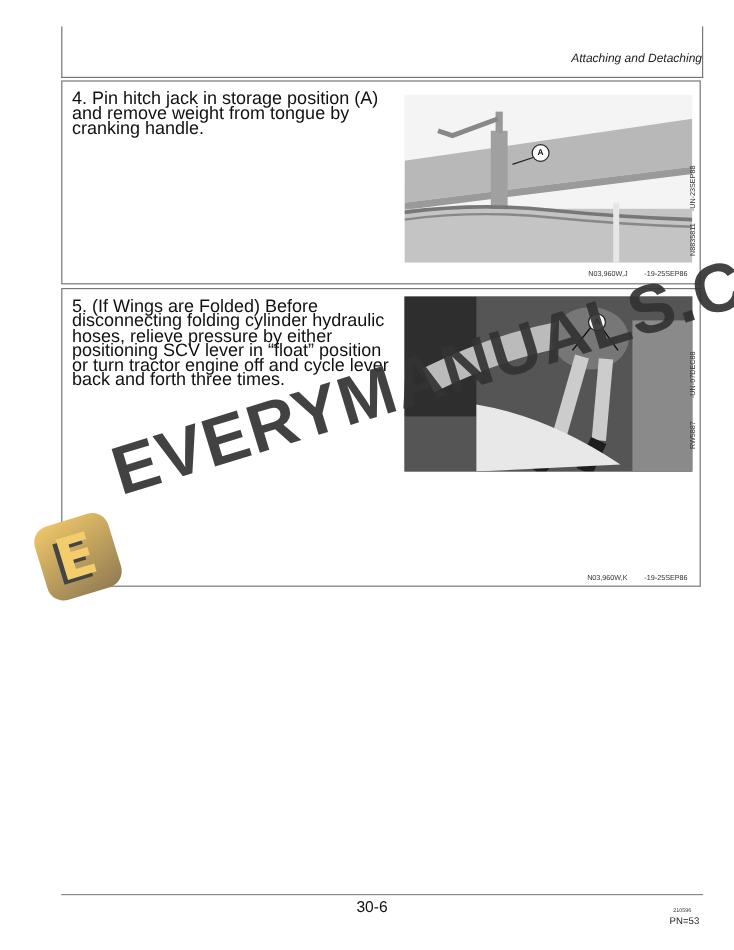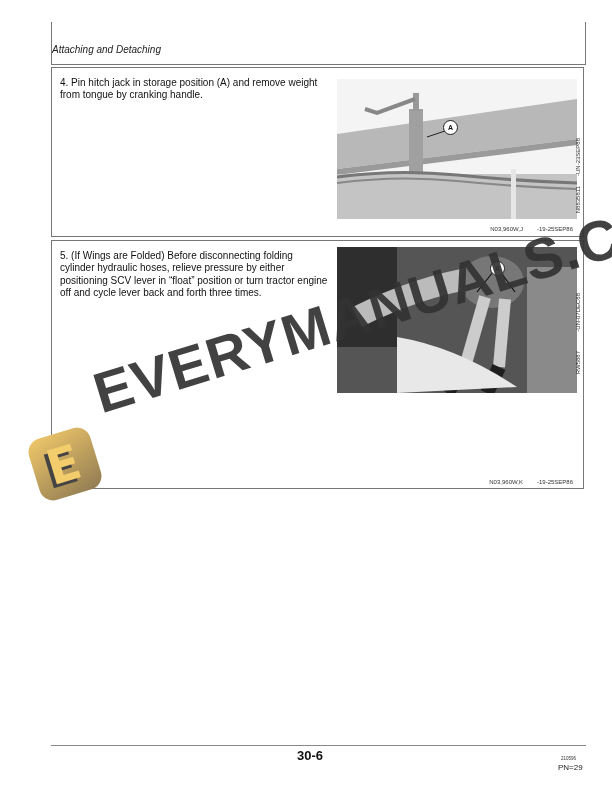--- a/index.html
+++ b/index.html
@@ -1,43 +1,43 @@
 <!DOCTYPE html>
 <html><head>
   <meta charset="utf-8">
   <style>
     html, body { margin: 0; padding: 0; background: #ffffff; }
     body { width: 612px; height: 792px; position: relative; overflow: hidden;
            font-family: "Liberation Sans", sans-serif; color: #111; }
     .header-box { position: absolute; left: 51px; top: 22px; width: 533px; height: 42px;
                   border-left: 1px solid #777; border-right: 1px solid #777; border-bottom: 1px solid #777; }
-    .header-title { position: absolute; left: 0; right: 0; top: 22px; text-align: left;
+    .header-title { position: absolute; left: 0; right: 0; top: 22px; text-align: right;
                     font-style: italic; font-size: 10px; color: #222; }
     .section { position: absolute; left: 51px; width: 533px; border: 1px solid #777; box-sizing: border-box; }
     .sec1 { top: 67px; height: 170px; }
     .sec2 { top: 240px; height: 249px; }
-    .steps { position: absolute; left: 8px; top: 9px; width: 270px; font-size: 10px; line-height: 12.3px; }
+    .steps { position: absolute; left: 8px; top: 9px; width: 270px; font-size: 15px; line-height: 12.3px; }
     .steps p { margin: 0 0 11px 0; }
     .photo { position: absolute; border: none; overflow: hidden; }
     .sec1 .photo { left: 285px; top: 11px; width: 240px; height: 140px; background: #f2f2f2; }
     .sec2 .photo { left: 285px; top: 6px; width: 240px; height: 146px; background: #4a4a4a; }
     .rot-code { position: absolute; writing-mode: vertical-rl; transform: rotate(180deg);
                 font-size: 6px; color: #333; white-space: nowrap; }
     .sec1 .rot-a { right: 2px; top: 70px; }
     .sec1 .rot-b { right: 2px; top: 118px; }
     .sec2 .rot-a { right: 2px; top: 52px; }
     .sec2 .rot-b { right: 2px; top: 110px; }
     .fig-code { position: absolute; font-size: 6px; color: #333; white-space: nowrap; }
     .sec1 .fig-code { right: 10px; bottom: 4px; }
     .sec2 .fig-code { right: 10px; bottom: 3px; }
     .fig-code span { margin-left: 14px; }
     .callout { position: absolute; width: 13px; height: 13px; border: 1px solid #222; border-radius: 50%;
                background: #fff; font-size: 7px; font-weight: bold; text-align: center; line-height: 13px; }
     .footer-rule { position: absolute; left: 51px; top: 745px; width: 535px; height: 1px; background: #888; }
-    .page-num { position: absolute; left: 297px; top: 748px; font-weight: bold; font-size: 13px; }
+    .page-num { position: absolute; left: 297px; top: 748px; font-weight: normal; font-size: 13px; }
     .tiny-code { position: absolute; left: 561px; top: 756px; font-size: 4.5px; color: #333; }
     .pn { position: absolute; left: 558px; top: 763px; font-size: 8px; color: #222; }
     .watermark { position: absolute; left: 105px; top: 360px; font-size: 57px; font-weight: bold; color: #333;
                  transform: rotate(-17deg); transform-origin: left bottom; letter-spacing: 1px; white-space: nowrap; opacity: 0.92; }
     .logo { position: absolute; left: 33px; top: 432px; width: 64px; height: 64px; border-radius: 14px;
             background: linear-gradient(160deg, #f0c86a, #8f7a52); transform: rotate(-17deg); }
     .logo-e { position: absolute; left: 14px; top: 4px; font-size: 48px; font-weight: bold; color: #f3cc6b;
               text-shadow: -4px 3px 0 #444; font-family: "DejaVu Sans", sans-serif; }
   </style>
 </head>
@@ -102,13 +102,13 @@
 </div>
 
 <div class="logo">
   <div class="logo-e">E</div>
 </div>
 <div class="watermark">EVERYMANUALS.COM</div>
 
 <div class="footer-rule"></div>
 <div class="page-num">30-6</div>
 <div class="tiny-code">210596</div>
-<div class="pn">PN=29</div>
+<div class="pn">PN=53</div>
 
 </body></html>

